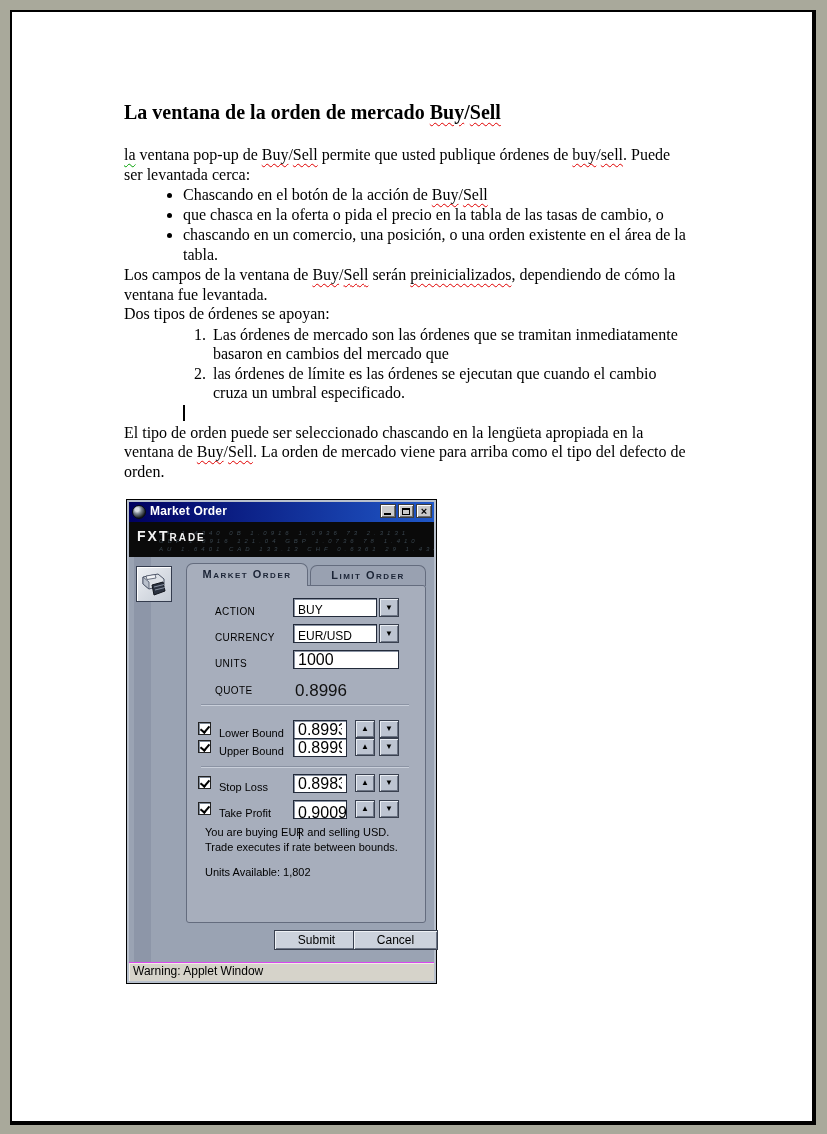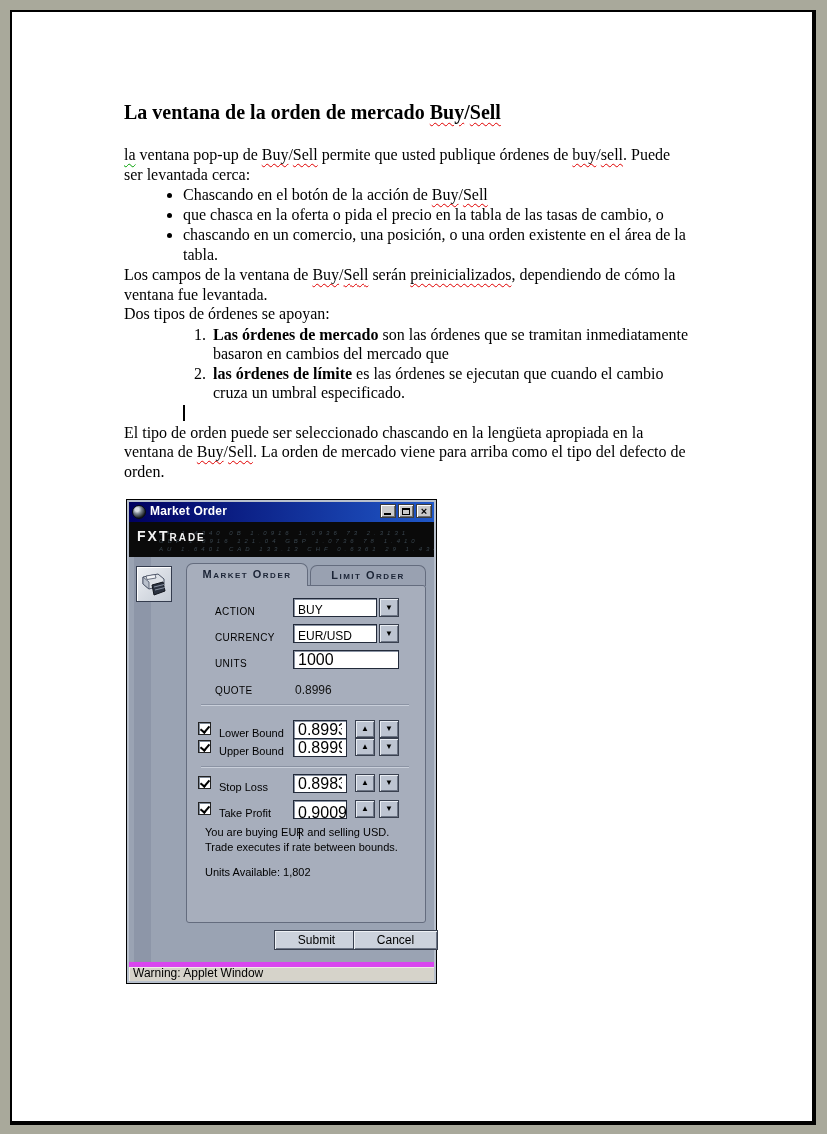--- a/index.html
+++ b/index.html
@@ -17,21 +17,21 @@
         border:solid #000;border-width:2px 4px 4px 2px}
   .doc{padding:88px 120px 0 112px;font-size:16px;line-height:19.5px}
   h1.title{font-size:20px;line-height:24px;margin:0 0 21px 0;font-weight:bold}
   p.para{margin:0}
   .mt25{margin-top:25px}
   .mt18{margin-top:18px}
   ul.blist{margin:1px 0 0 0;padding-left:59px;list-style:disc}
   ul.blist li{line-height:20px}
   ol.nlist{margin:1px 0 0 0;padding-left:86px}
   ol.nlist li{line-height:19.5px;padding-left:3px}
-  .b{font-weight:bold}
+  .b{font-weight:normal}
   .sq-red{text-decoration-line:underline;text-decoration-style:wavy;text-decoration-color:var(--sq_red);text-decoration-thickness:1px;text-underline-offset:3px}
   .sq-green{text-decoration-line:underline;text-decoration-style:wavy;text-decoration-color:var(--sq_green);text-decoration-thickness:1px;text-underline-offset:3px}
   .doc-caret{width:2px;height:16px;background:#000;margin:2px 0 2px 59px}
 
   
   .applet{width:311px;margin:18px 0 0 2px;border:1px solid #000;background:#b8c0cc;padding:2px;
           font-family:"Liberation Sans",sans-serif}
   .titlebar{height:20px;background:linear-gradient(90deg,var(--titlebar_a),var(--titlebar_b));
             display:flex;align-items:center;padding:0 2px;position:relative}
   .sphere{width:14px;height:14px;border-radius:50%;margin:0 4px 0 1px;flex:0 0 auto;
@@ -74,30 +74,30 @@
           padding:2px 4px;color:#000}
   input.tfield{width:106px}
   .tfield.num{width:54px}
   .btn3d.up{position:absolute;left:168px;top:0;width:20px;height:18px}
   .btn3d.down{position:absolute;left:192px;top:0;width:20px;height:18px}
   .checkbox{position:absolute;left:11px;top:2px;width:13px;height:13px;background:#fff;
             border:1px solid #222;box-shadow:inset 1px 1px 0 #808a98;cursor:default}
   .checkbox::after{content:"";position:absolute;left:3px;top:1px;width:4px;height:7px;
                    border-right:2px solid #000;border-bottom:2px solid #000;transform:rotate(40deg)}
   .clabel{position:absolute;left:32px;top:4px;font-size:11px;color:#000}
-  .qval{position:absolute;left:108px;top:4px;font-size:12px;color:#111}
+  .qval{position:absolute;left:108px;top:4px;font-size:17px;color:#111}
   .sep{position:absolute;left:14px;width:208px;height:2px;border-top:1px solid #8b93a3;border-bottom:1px solid #c9cfda}
   .info{position:absolute;left:18px;font-size:11px;line-height:13px;color:#000}
   .caret{display:inline-block;width:1px;height:11px;background:#000;vertical-align:-1px;margin-left:1px}
   .pbtn{position:absolute;width:85px;height:20px;background:#ccd2dc;border:1px solid #39404f;
         box-shadow:inset 1px 1px 0 #eef1f5, inset -1px -1px 0 #6d7585;
         font-family:"Liberation Sans",sans-serif;font-size:12px;color:#000;cursor:default}
   .pbtn.submit{left:145px;top:373px}
   .pbtn.cancel{left:224px;top:373px}
-  .statusbar{height:19px;background:var(--statusbar_bg);border-top:5px solid #d946ef;
+  .statusbar{height:19px;background:var(--statusbar_bg);border-top:1px solid #d946ef;
              box-shadow:inset 1px 1px 0 #efede6;display:flex;align-items:center;padding-left:4px}
   .statusbar span{font-size:12px;color:#000}
 </style>
 </head>
 <body>
 
 <div class="page">
   <div class="doc">
     <h1 class="title"><span>La ventana de la orden de mercado </span><span class="sq-red">Buy</span><span>/</span><span class="sq-red">Sell</span></h1>
     <p class="para"><span class="sq-green">la</span><span> ventana pop-up de </span><span class="sq-red">Buy</span><span>/</span><span class="sq-red">Sell</span><span> permite que usted publique órdenes de </span><span class="sq-red">buy</span><span>/</span><span class="sq-red">sell</span><span>.  Puede ser levantada cerca:</span></p>

